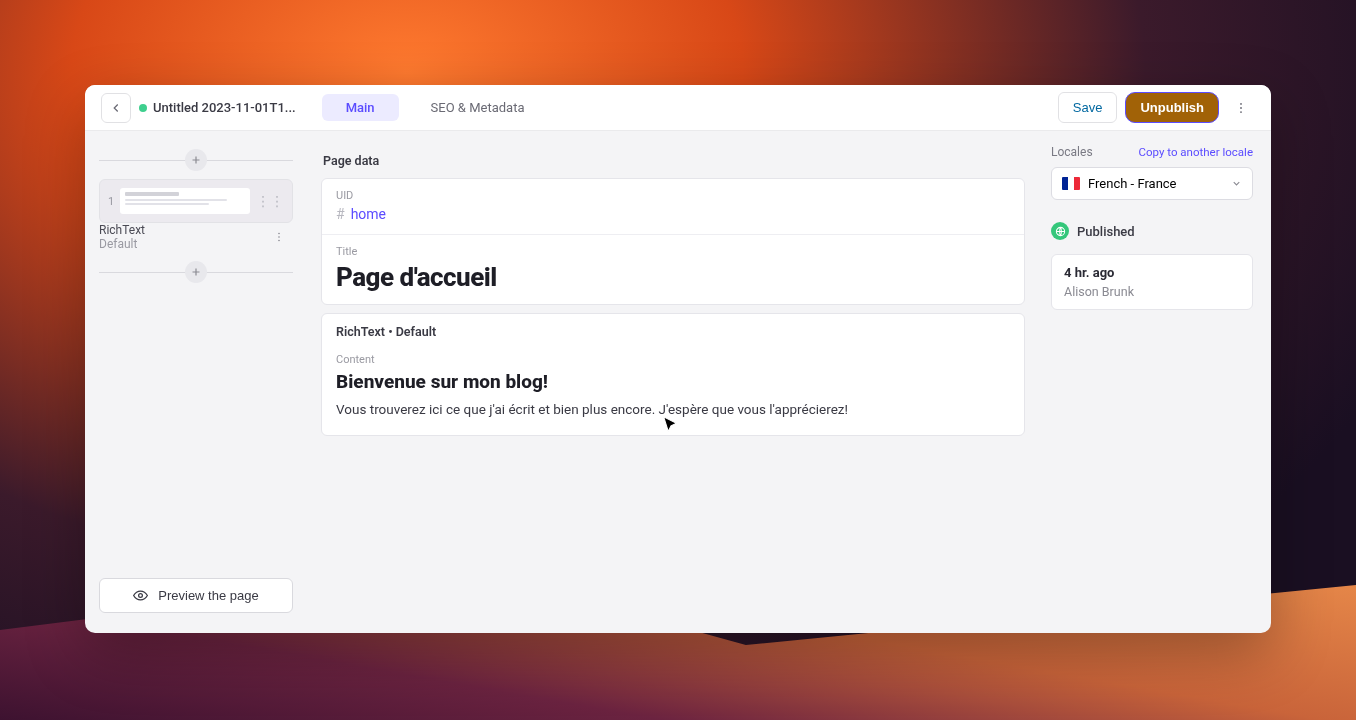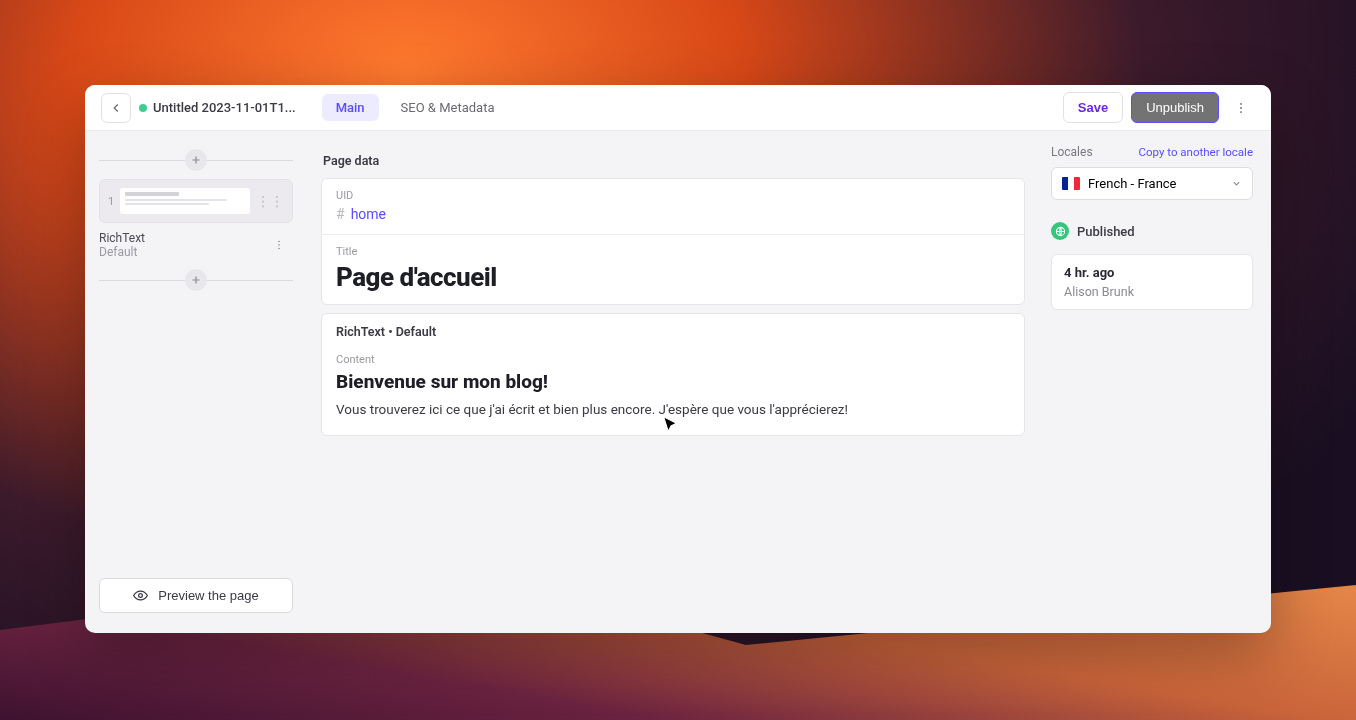--- a/index.html
+++ b/index.html
@@ -42,39 +42,38 @@
     cursor:pointer; background:#fff;
   }
   .doc-title {
     display:flex; align-items:center; gap:6px;
     font-size: 13px; color:#3a3a44; font-weight:500;
     margin-right: 18px;
   }
   .green-dot { width:8px; height:8px; border-radius:50%; background:#3ecf8e; }
   .tabs { display:flex; gap:8px; }
   .tab {
-    padding: 6px 14px;
+    padding: 6px 24px;
     font-size: 13px;
     border-radius: 6px;
     color:#6a6a74;
     cursor:pointer;
   }
   .tab.active { background:#ecebff; color:#5b4cff; font-weight:500; }
   .spacer { flex:1; }
   .btn {
     padding: 7px 14px;
     font-size:13px;
     border-radius:6px;
     border:1px solid #e1e1e4;
     background:#fff;
     cursor:pointer;
-    color:#6d28d9;
-    font-weight:bold;
-  }
-  .btn.primary { background:#737373; border-color:#5b4cff; color:#fff; font-weight:400; }
+    color:#0369a1;
+  }
+  .btn.primary { background:#a16207; border-color:#5b4cff; color:#fff; font-weight:700;border-radius:10px; }
   .kebab {
     width:28px; height:28px;
     display:flex; align-items:center; justify-content:center;
     cursor:pointer; border-radius:6px;
   }
   .content {
     display:flex;
     height: calc(100% - 46px);
   }
   
@@ -104,21 +103,20 @@
   .slice-num{ font-size:11px; color:#9a9aa2; }
   .slice-preview{
     flex:1; height:26px; background:#fff; border-radius:3px;
     padding:4px 5px;
   }
   .slice-preview .l1{ height:4px; width:45%; background:#d2d2d8; border-radius:1px; margin-bottom:3px;}
   .slice-preview .l2{ height:2px; width:85%; background:#e2e2e8; border-radius:1px; margin-bottom:2px;}
   .slice-preview .l3{ height:2px; width:70%; background:#e2e2e8; border-radius:1px;}
   .drag-icon{ color:#b8b8c0; cursor:grab; font-size:14px; }
   .slice-info{
-    margin-top:8px;
     display:flex; align-items:flex-start; justify-content:space-between;
     font-size:12px; color:#6a6a74;
   }
   .slice-info .name{ color:#4a4a54; }
   .slice-info .variant{ color:#9a9aa2; }
   .preview-btn{
     margin-top:auto;
     margin-bottom:6px;
     border:1px solid #d9d9de; border-radius:6px; background:#fff;
     padding:9px 10px; font-size:13px; color:#3a3a44;

